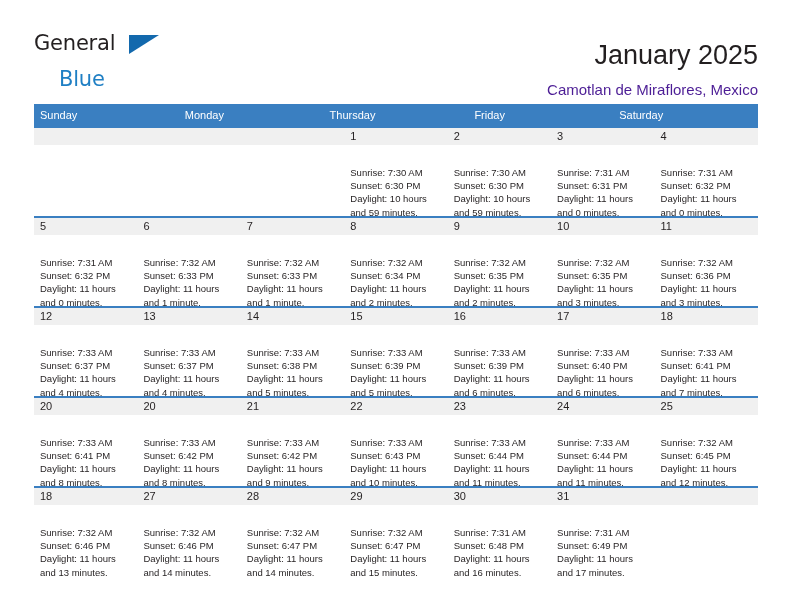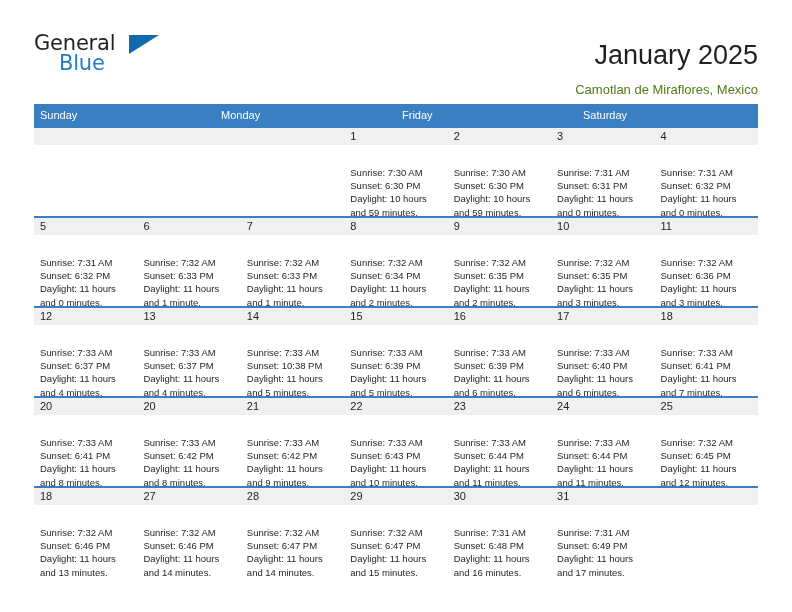--- a/index.html
+++ b/index.html
@@ -42,21 +42,21 @@
     top: 0;
     font-size: 21px;
     letter-spacing: -0.2px;
     color: #231f20;
     font-family: "DejaVu Sans", sans-serif;
     line-height: 22px;
   }
   .brand-blue {
     position: absolute;
     left: 25px;
-    top: 20px;
+    top: 36px;
     font-size: 21px;
     letter-spacing: -0.2px;
     color: #1f7fc4;
     font-family: "DejaVu Sans", sans-serif;
     line-height: 22px;
   }
   .brand-triangle {
     position: absolute;
     left: 95px;
     top: 3px;
@@ -73,22 +73,22 @@
     text-align: right;
     margin-top: 12px;
   }
   .cal-title {
     font-size: 27px;
     color: #231f20;
     line-height: 34px;
     white-space: nowrap;
   }
   .cal-subtitle {
-    font-size: 13px;
-    color: #4d7c0f;
+    font-size: 15px;
+    color: #4c1d95;
     line-height: 20px;
     margin-top: 8px;
     white-space: nowrap;
   }
 
   
   .calendar {
     position: absolute;
     left: 34px;
     top: 104px;
@@ -161,20 +161,21 @@
       <div class="cal-subtitle">Camotlan de Miraflores, Mexico</div>
     </div>
 
   </div>
 
   <div class="calendar">
 
     <div class="weekday-row">
       <div class="weekday">Sunday</div>
       <div class="weekday">Monday</div>
+      <div class="weekday">Thursday</div>
       <div class="weekday">Friday</div>
       <div class="weekday">Saturday</div>
     </div>
 
     <div id="weeks-host">
         <div class="week">
           <div class="day empty">
             <div class="daynum-band"></div>
           </div>
           <div class="day empty">
@@ -301,21 +302,21 @@
               <div>Sunrise: 7:33 AM</div>
               <div>Sunset: 6:37 PM</div>
               <div>Daylight: 11 hours</div>
               <div>and 4 minutes.</div>
             </div>
           </div>
           <div class="day">
             <div class="daynum-band">14</div>
             <div class="lines">
               <div>Sunrise: 7:33 AM</div>
-              <div>Sunset: 10:38 PM</div>
+              <div>Sunset: 6:38 PM</div>
               <div>Daylight: 11 hours</div>
               <div>and 5 minutes.</div>
             </div>
           </div>
           <div class="day">
             <div class="daynum-band">15</div>
             <div class="lines">
               <div>Sunrise: 7:33 AM</div>
               <div>Sunset: 6:39 PM</div>
               <div>Daylight: 11 hours</div>

